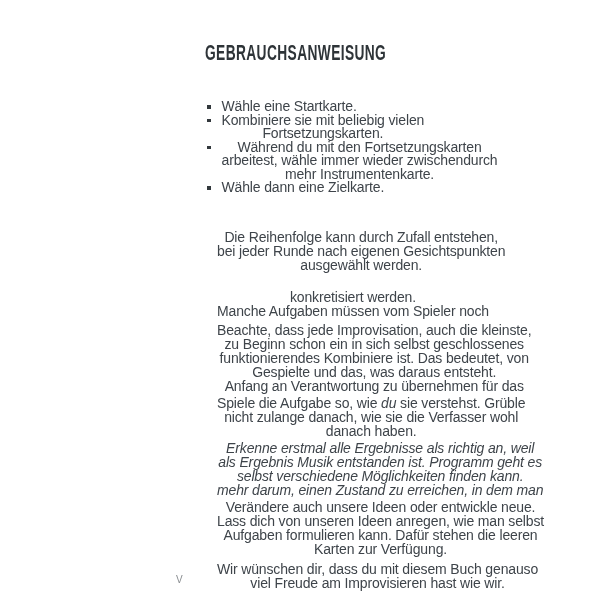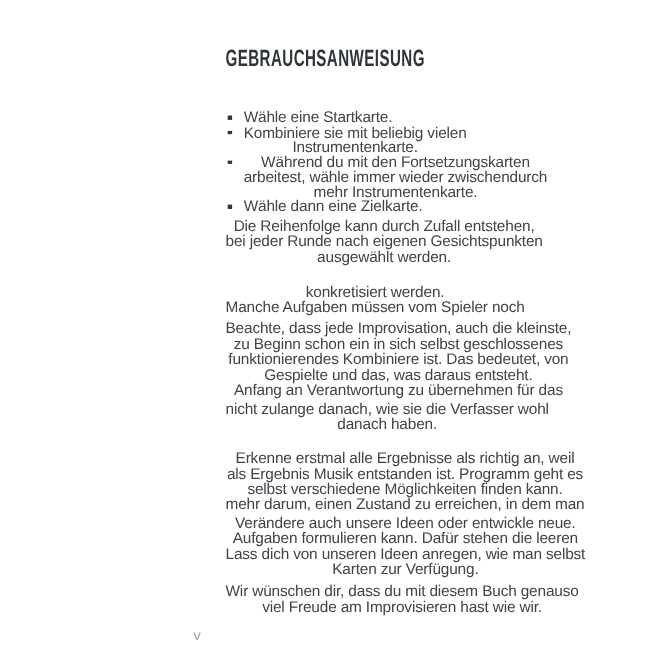--- a/index.html
+++ b/index.html
@@ -49,28 +49,29 @@
   }
   .line {
     font-size: 14px;
     line-height: 13.5px;
     letter-spacing: -0.15px;
     color: #3e444a;
     white-space: pre;
   }
   .para {
     position: absolute;
-    left: 0;
+    left: 12px;
+    margin-top: 32px;
   }
   .para .line { line-height: 14px; }
   .para-1 { top: 198px; }
   .para-2 { top: 258px; }
   .para-3 { top: 291px; }
   .para-4 { top: 364px; }
-  .para-5 { top: 409px; }
+  .para-5 { top: 409px; font-style: italic; }
   .para-6 { top: 468px; }
   .para-7 { top: 530px; }
   .em { font-style: italic; }
   .page-number {
     position: absolute;
     left: 176px; top: 574px;
     font-size: 10px;
     color: #8a8e91;
     letter-spacing: 0.5px;
   }
@@ -87,21 +88,21 @@
       <div class="bullet-item">
         <span class="bullet-marker"></span>
         <div>
           <div class="line">Wähle eine Startkarte.</div>
         </div>
       </div>
       <div class="bullet-item">
         <span class="bullet-marker"></span>
         <div>
           <div class="line">Kombiniere sie mit beliebig vielen</div>
-          <div class="line">Instrumentenkarte.</div>
+          <div class="line">Fortsetzungskarten.</div>
         </div>
       </div>
       <div class="bullet-item">
         <span class="bullet-marker"></span>
         <div>
           <div class="line">Während du mit den Fortsetzungskarten</div>
           <div class="line">arbeitest, wähle immer wieder zwischendurch</div>
           <div class="line">mehr Instrumentenkarte.</div>
         </div>
       </div>
@@ -126,35 +127,36 @@
 
     <div class="para para-3">
       <div class="line">Beachte, dass jede Improvisation, auch die kleinste,</div>
       <div class="line">zu Beginn schon ein in sich selbst geschlossenes</div>
       <div class="line">funktionierendes Kombiniere ist. Das bedeutet, von</div>
       <div class="line">Gespielte und das, was daraus entsteht.</div>
       <div class="line">Anfang an Verantwortung zu übernehmen für das</div>
     </div>
 
     <div class="para para-4">
+      <div class="line"><span>Spiele die Aufgabe so, wie </span><span class="em">du</span><span> sie verstehst. Grüble</span></div>
       <div class="line">nicht zulange danach, wie sie die Verfasser wohl</div>
       <div class="line">danach haben.</div>
     </div>
 
     <div class="para para-5">
       <div class="line">Erkenne erstmal alle Ergebnisse als richtig an, weil</div>
       <div class="line">als Ergebnis Musik entstanden ist. Programm geht es</div>
       <div class="line">selbst verschiedene Möglichkeiten finden kann.</div>
       <div class="line">mehr darum, einen Zustand zu erreichen, in dem man</div>
     </div>
 
     <div class="para para-6">
       <div class="line">Verändere auch unsere Ideen oder entwickle neue.</div>
+      <div class="line">Lass dich von unseren Ideen anregen, wie man selbst</div>
       <div class="line">Aufgaben formulieren kann. Dafür stehen die leeren</div>
-      <div class="line">Lass dich von unseren Ideen anregen, wie man selbst</div>
       <div class="line">Karten zur Verfügung.</div>
     </div>
 
     <div class="para para-7">
       <div class="line">Wir wünschen dir, dass du mit diesem Buch genauso</div>
       <div class="line">viel Freude am Improvisieren hast wie wir.</div>
     </div>
 
   </div>
 

